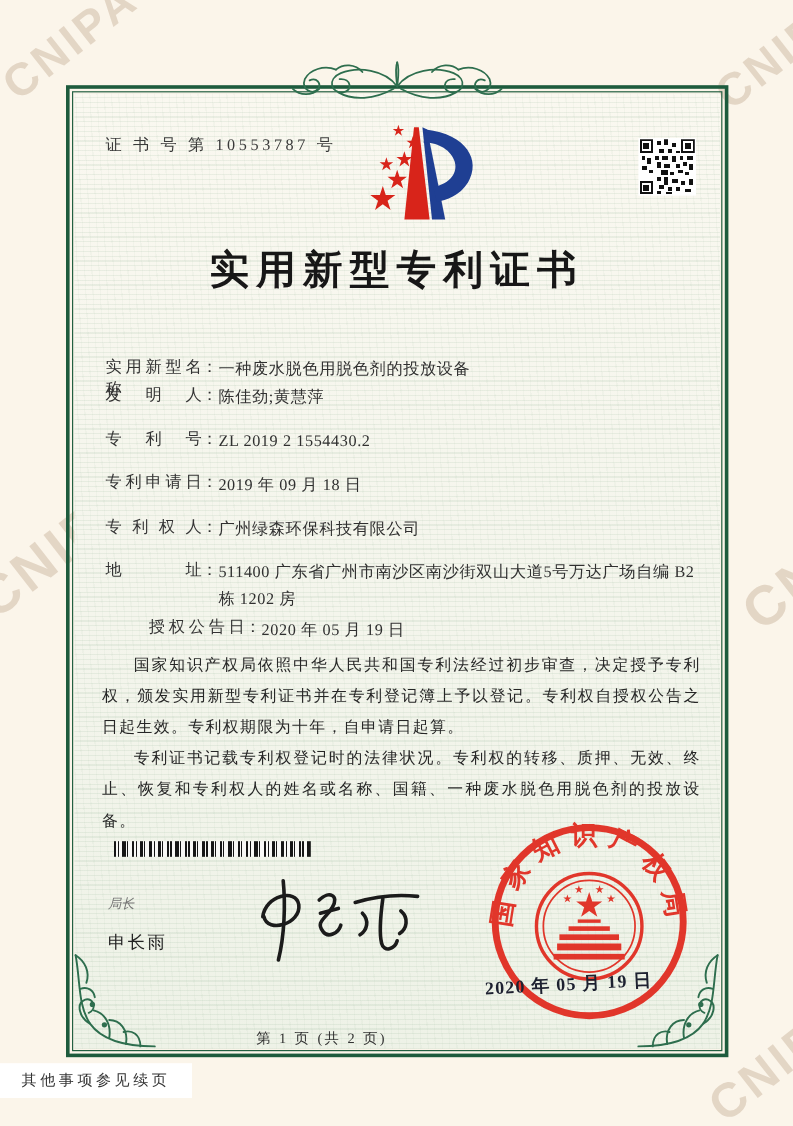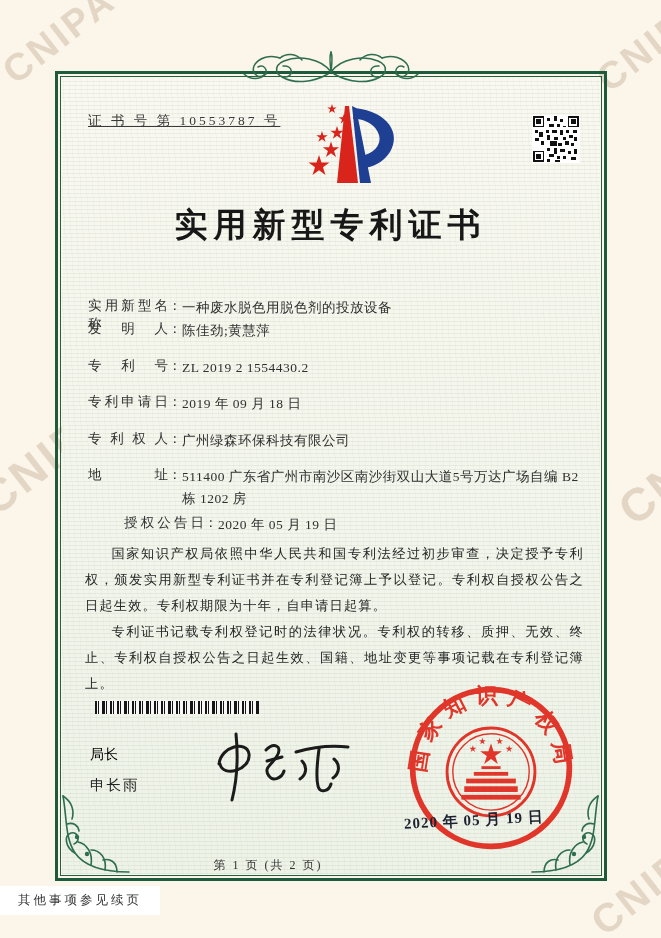--- a/index.html
+++ b/index.html
@@ -23,21 +23,21 @@
   .frame-bg{position:absolute;inset:4px;
      background-image:
        repeating-linear-gradient(0deg, rgba(128,168,134,0.13) 0 1px, rgba(0,0,0,0) 1px 4px),
        repeating-linear-gradient(87deg, rgba(128,168,134,0.06) 0 1px, rgba(0,0,0,0) 1px 6px),
        linear-gradient(180deg,#faf8f0 0%,#f4f5ec 55%,#eef2e7 100%);}
   .ornament{position:absolute;pointer-events:none;}
   .orn-top{left:236px;top:50px;width:190px;height:44px;}
   .orn-bl{left:57px;top:792px;width:76px;height:86px;}
   .orn-br{left:528px;top:792px;width:76px;height:86px;transform:scaleX(-1);}
   
-  .cert-no{position:absolute;left:88px;top:112px;font-size:13.5px;letter-spacing:3px;color:#3a3a3a;text-decoration:underline;}
+  .cert-no{position:absolute;left:88px;top:112px;font-size:13.5px;letter-spacing:3px;color:#3a3a3a;}
   .logo{position:absolute;left:287px;top:96px;width:125px;height:95px;}
   .qr{position:absolute;left:532px;top:115px;width:46px;height:46px;background:#fff;padding:1px;}
   .title{position:absolute;left:0;top:203px;width:661px;text-align:center;
          font-size:33px;font-weight:bold;letter-spacing:6px;color:#171717;}
   
   .row{position:absolute;left:88px;font-size:13.5px;color:#303030;}
   .fl{display:inline-block;width:80px;text-align:justify;text-align-last:justify;
       vertical-align:top;color:#333;}
   .colon{display:inline-block;width:14px;vertical-align:top;}
   .fv{display:inline-block;max-width:402px;vertical-align:top;line-height:22px;letter-spacing:0.5px;}
@@ -49,22 +49,22 @@
   .paras{position:absolute;left:85px;top:541px;width:499px;font-size:13.2px;
          line-height:26px;text-align:justify;color:#262626;letter-spacing:1.2px;}
   .paras p{margin:0;text-indent:2em;}
   
   .barcode{position:absolute;left:95px;top:701px;width:164px;height:13px;
      background:repeating-linear-gradient(90deg,
        #161616 0 2px,#f8f8f6 2px 3px,#161616 3px 4px,#f8f8f6 4px 7px,
        #161616 7px 10px,#f8f8f6 10px 11px,#161616 11px 12px,#f8f8f6 12px 15px,
        #161616 15px 17px,#f8f8f6 17px 18px,#161616 18px 19px,#f8f8f6 19px 22px);}
   
-  .sig-title{position:absolute;left:90px;top:746px;font-size:14px;
-             font-family:"Liberation Sans","DejaVu Sans",sans-serif;color:#000000;}
+  .sig-title{position:absolute;left:90px;top:746px;font-size:11px;
+             font-family:"Liberation Sans","DejaVu Sans",sans-serif;color:#737373;font-style:italic;}
   .sig-name{position:absolute;left:90px;top:776px;font-size:14.5px;letter-spacing:2px;
             font-family:"Liberation Sans","DejaVu Sans",sans-serif;color:#222;text-align:right;}
   .sig-hand{position:absolute;left:203px;top:726px;width:155px;height:86px;}
   
   .seal{position:absolute;left:399px;top:684px;width:184px;height:172px;}
   .seal-date{position:absolute;left:404px;top:810px;width:180px;font-size:15px;
              color:#1d2130;letter-spacing:1px;transform:rotate(-3deg);font-weight:bold;}
   
   .page-no{position:absolute;left:0;top:857px;width:536px;text-align:center;
            font-size:12px;letter-spacing:2px;color:#333;}
@@ -219,21 +219,21 @@
     <span class="fl">地址</span><span class="colon">：</span><span class="fv">511400 广东省广州市南沙区南沙街双山大道5号万达广场自编 B2 栋 1202 房</span>
   </div>
   <div class="row r7">
     <div class="r7wrap">
       <span class="fl">授权公告日</span><span class="colon">：</span><span class="fv">2020 年 05 月 19 日</span>
     </div>
   </div>
 
   <div class="paras">
     <p>国家知识产权局依照中华人民共和国专利法经过初步审查，决定授予专利权，颁发实用新型专利证书并在专利登记簿上予以登记。专利权自授权公告之日起生效。专利权期限为十年，自申请日起算。</p>
-    <p>专利证书记载专利权登记时的法律状况。专利权的转移、质押、无效、终止、专利权自授权公告之日起生效、国籍、地址变更等事项记载在专利登记簿上。</p>
+    <p>专利证书记载专利权登记时的法律状况。专利权的转移、质押、无效、终止、恢复和专利权人的姓名或名称、国籍、一种废水脱色用脱色剂的投放设备。</p>
   </div>
 
   <div class="barcode"></div>
 
   <div class="sig-title">局长</div>
   <div class="sig-name">申长雨</div>
   <svg class="sig-hand" viewBox="0 0 155 86">
     <g stroke="#1b1b1b" stroke-width="3" fill="none" stroke-linecap="round" stroke-linejoin="round">
       <path d="M16,38 C18,20 44,14 46,28 C48,44 20,52 17,38"></path>
       <path d="M33,8 C35,28 34,54 29,74"></path>

